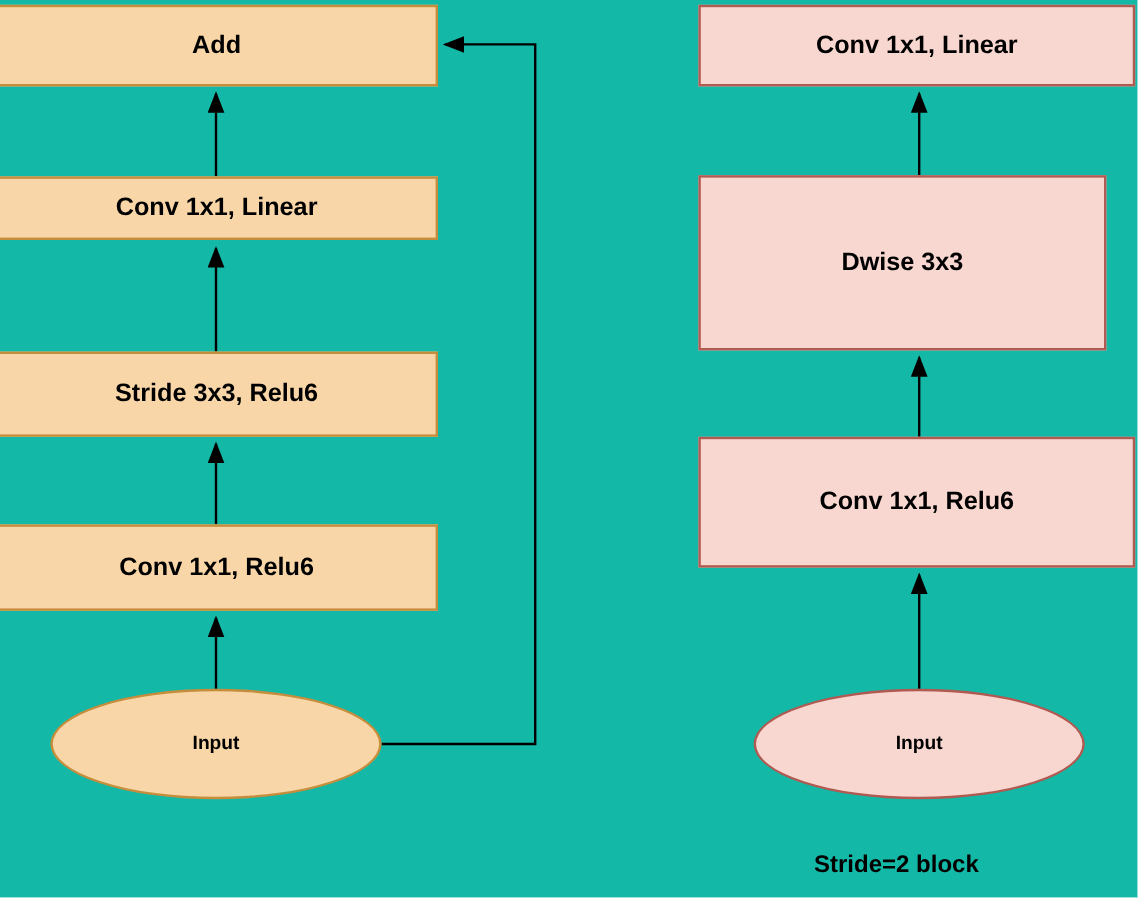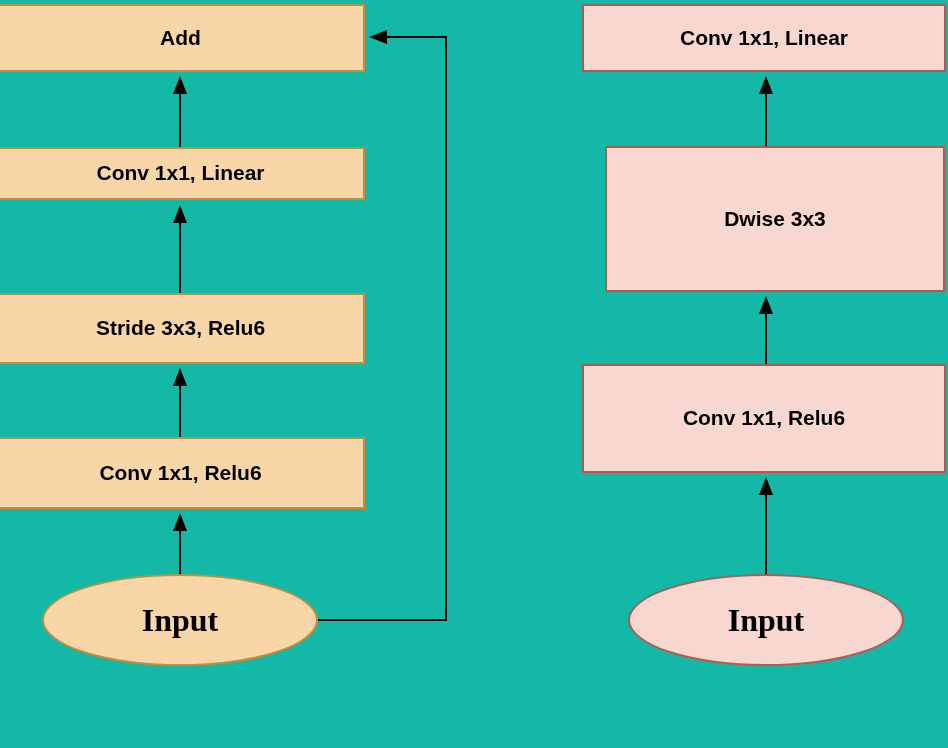--- a/index.html
+++ b/index.html
@@ -20,38 +20,38 @@
     align-items: center;
     justify-content: center;
     font-weight: bold;
     font-size: 21px;
     line-height: 1.25;
     text-align: center;
     color: #000;
   }
   .orange { background: #F9D6A7; border: 2px solid #C68E3C; }
   .pink   { background: #F8D7D0; border: 2px solid #B05A52; }
-  .ellipse { border-radius: 50%; font-size: 32px; font-family: Liberation Serif, serif; }
+  .ellipse { border-radius: 50%; font-size: 16px; }
   .caption {
     position: absolute;
     font-weight: bold;
     font-size: 20px;
     text-align: center;
     color: #000;
   }
   
   .l-add         { left: -4px; top: 4px;   width: 369px; height: 68px; }
   .l-conv-linear { left: -4px; top: 147px; width: 369px; height: 53px; }
   .l-dwise       { left: -4px; top: 293px; width: 369px; height: 71px; }
   .l-conv-relu   { left: -4px; top: 437px; width: 369px; height: 72px; }
   .l-input       { left: 42px; top: 574px; width: 276px; height: 92px; }
   .l-caption     { left: 0px;  top: 691px; width: 335px; }
   
   .r-conv-linear { left: 582px; top: 4px;   width: 364px; height: 68px; }
-  .r-dwise       { left: 582px; top: 146px; width: 340px; height: 146px; margin-left: 23px; }
+  .r-dwise       { left: 582px; top: 146px; width: 340px; height: 146px; }
   .r-conv-relu   { left: 582px; top: 364px; width: 364px; height: 109px; }
   .r-input       { left: 628px; top: 574px; width: 276px; height: 92px; }
   .r-caption     { left: 580px; top: 710px; width: 334px; }
   .arrow-layer {
     position: absolute;
     left: 0; top: 0;
     width: 948px; height: 748px;
     pointer-events: none;
   }
 </style>
@@ -97,14 +97,15 @@
   </div>
   <div class="node pink r-dwise">
     <span>Dwise 3x3</span>
   </div>
   <div class="node pink r-conv-relu">
     <span>Conv 1x1, Relu6</span>
   </div>
   <div class="node pink ellipse r-input">
     <span>Input</span>
   </div>
+  <div class="caption r-caption">Stride=2 block</div>
 
 </div>
 
 </body></html>

